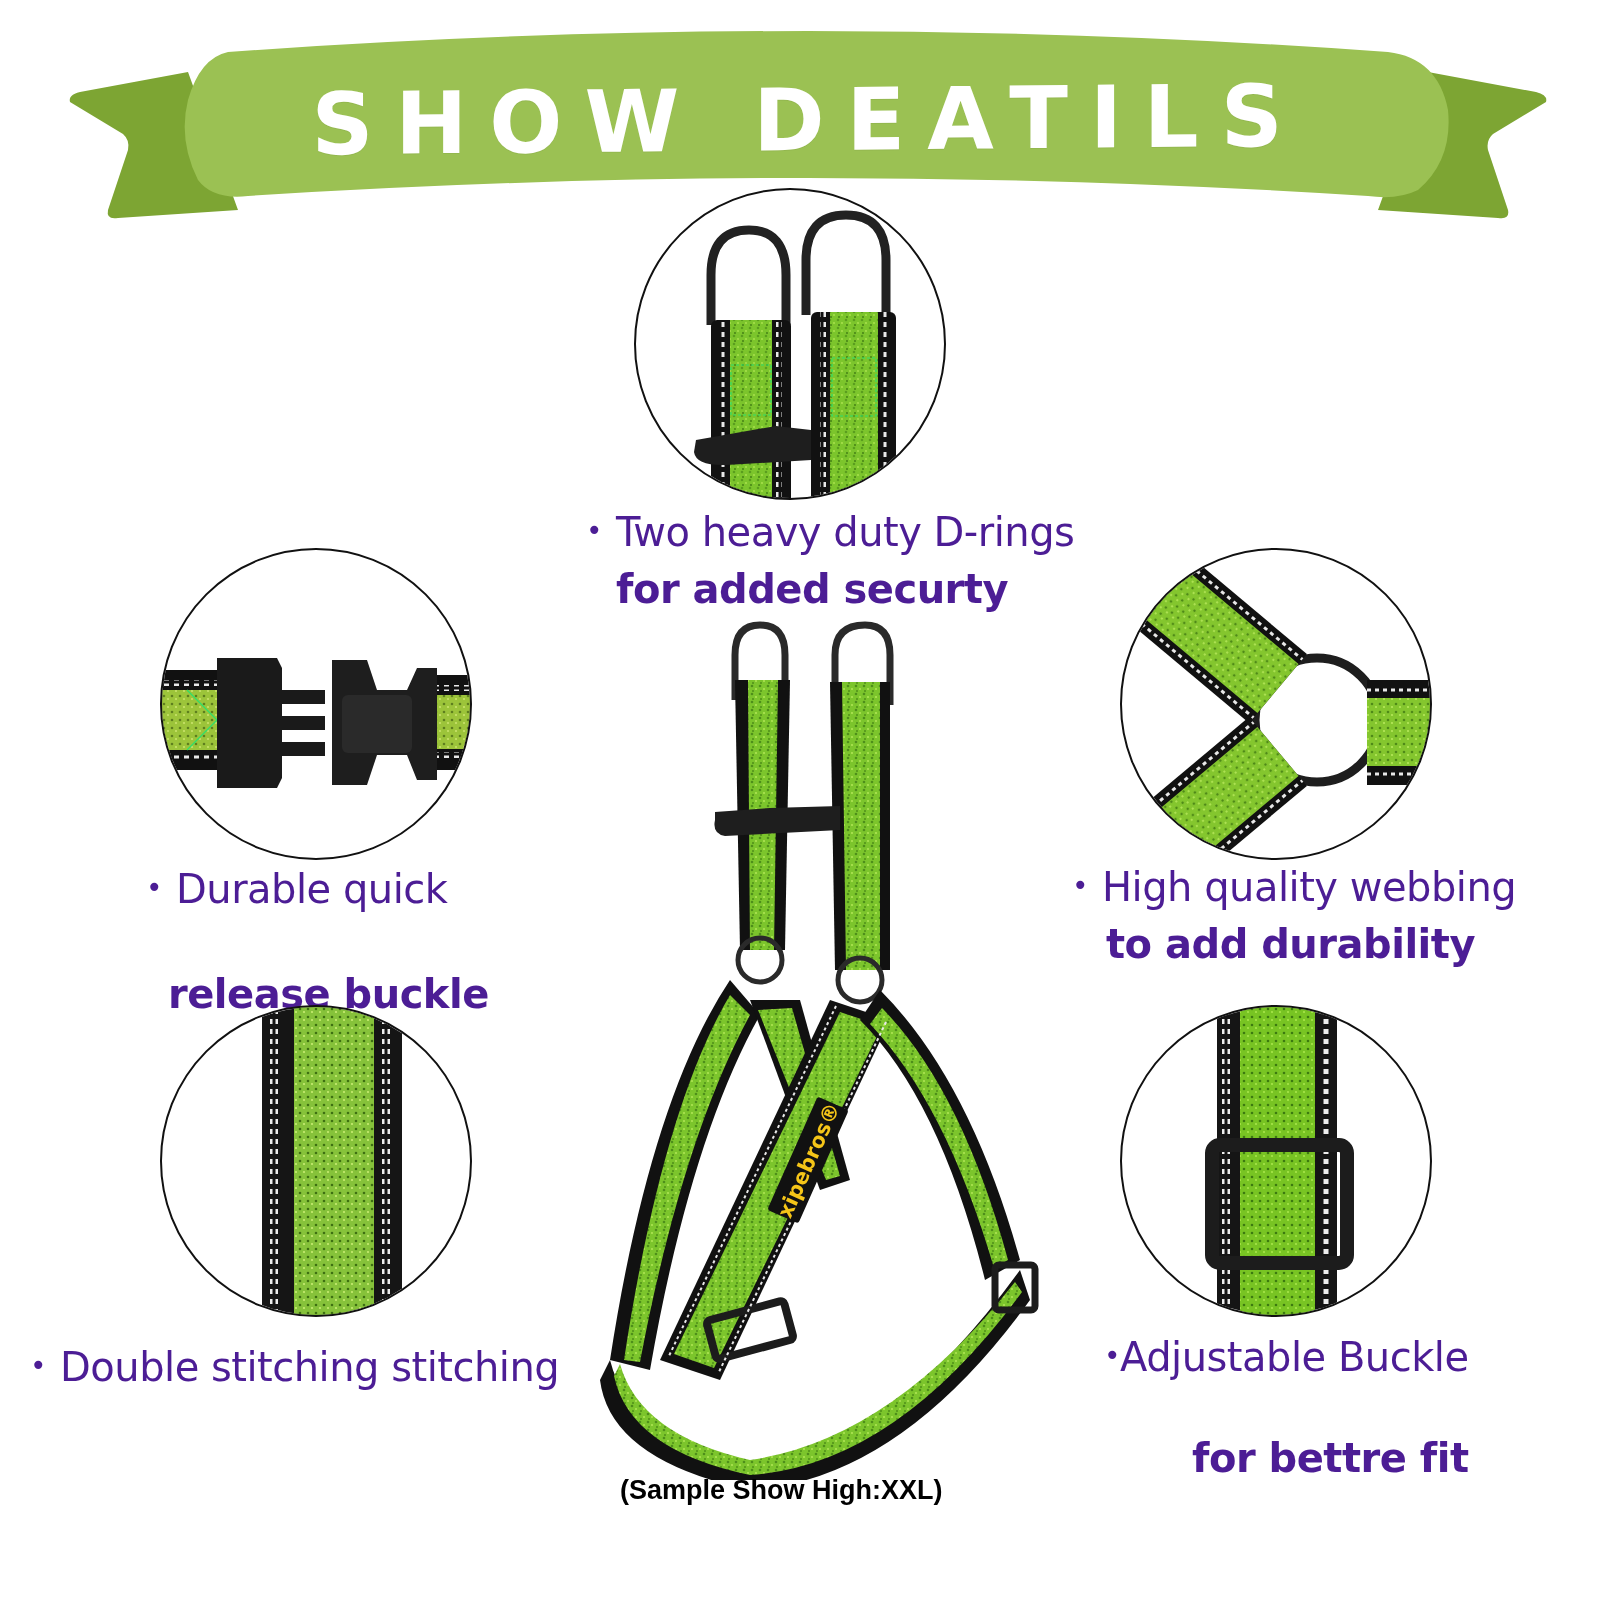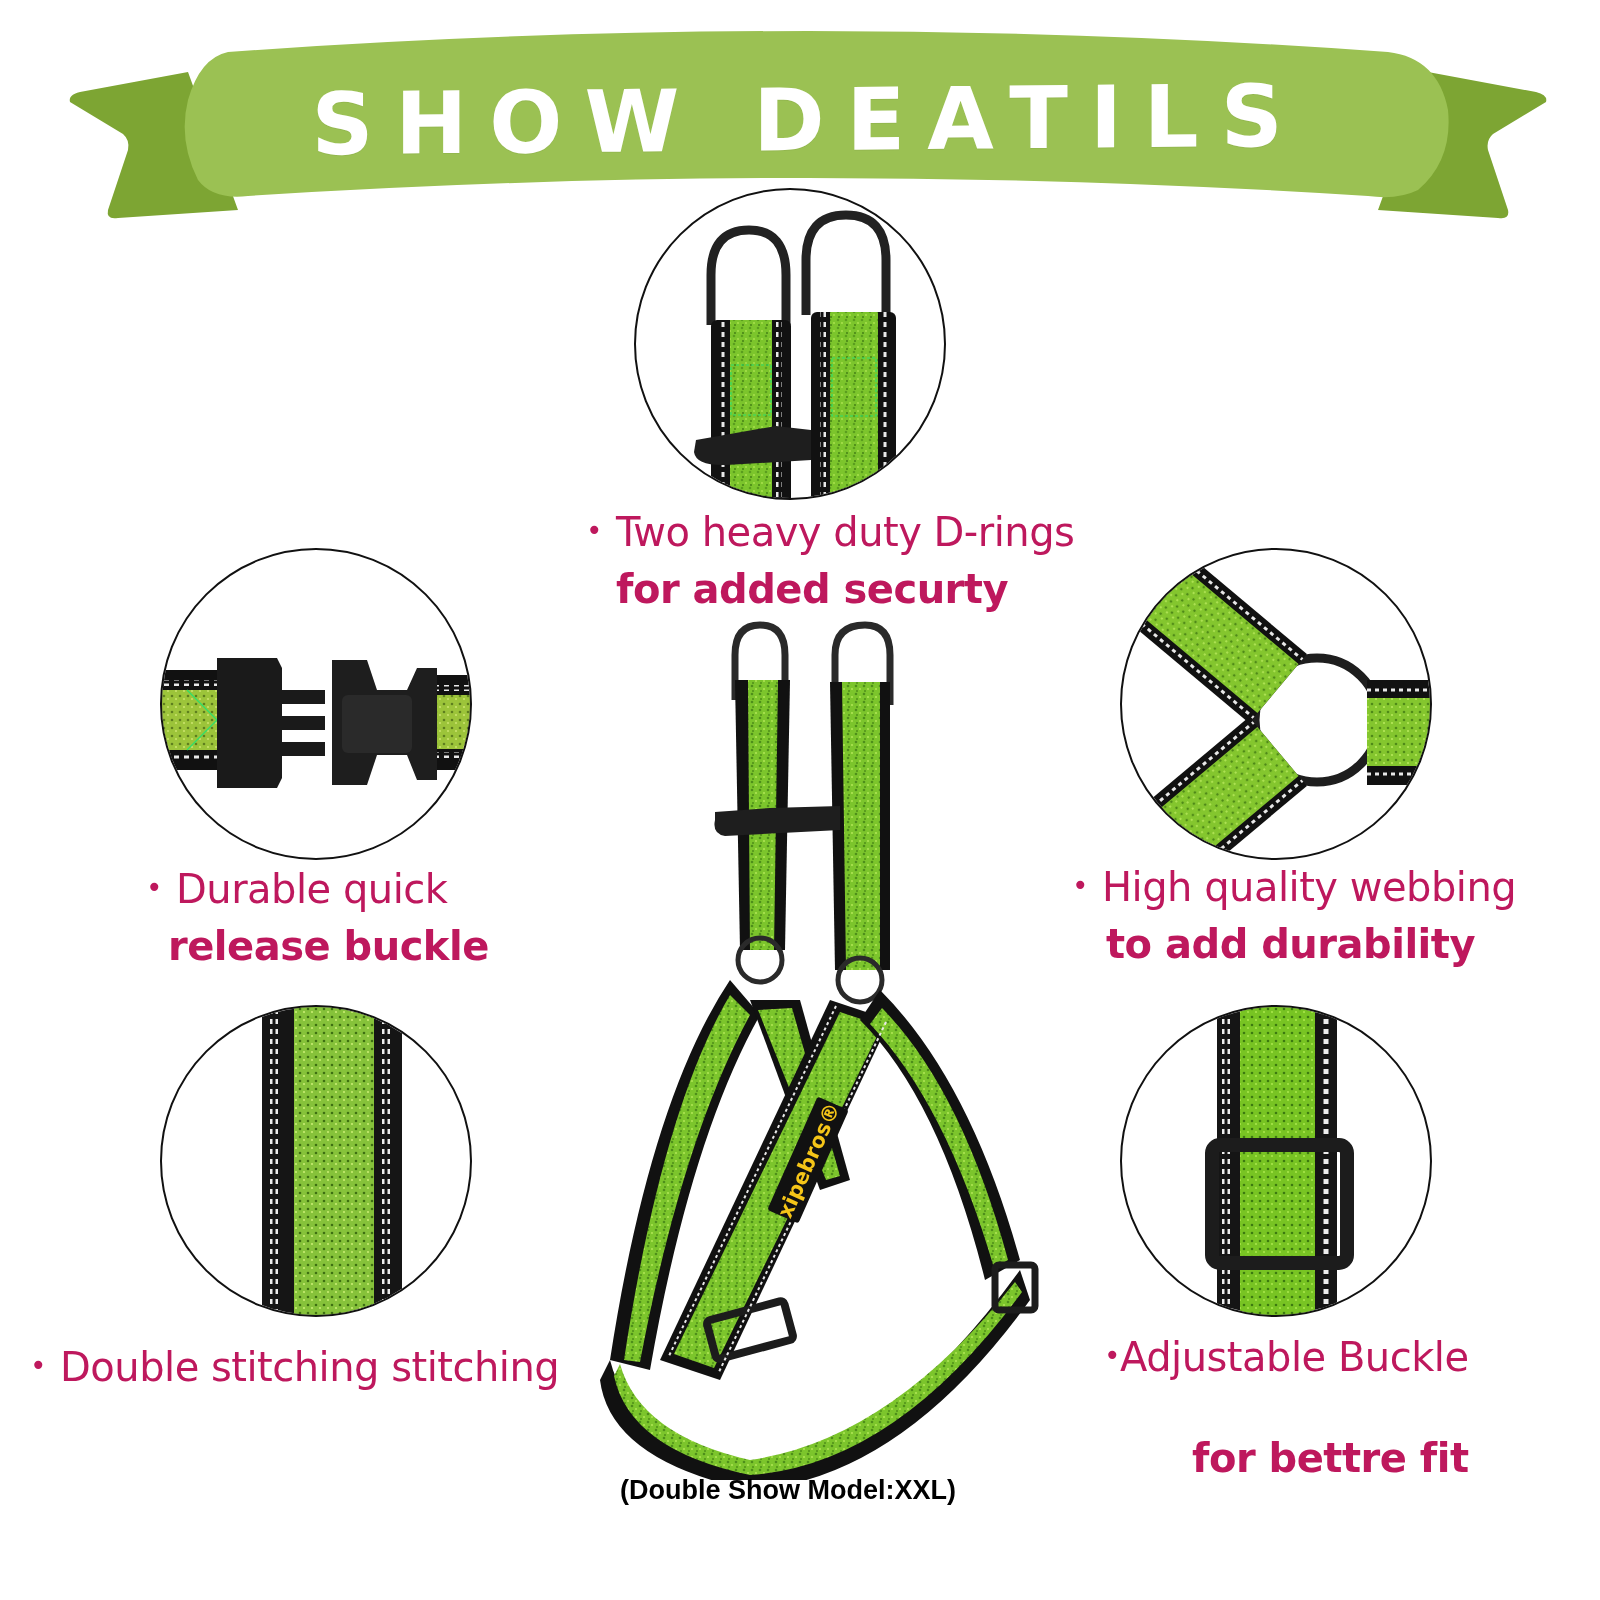--- a/index.html
+++ b/index.html
@@ -11,21 +11,21 @@
     display:flex; align-items:center; justify-content:center;
     color:#ffffff; font-family:"DejaVu Sans", sans-serif; font-weight:bold;
     font-size:86px; letter-spacing:22px; transform:skewY(-0.5deg);
     text-shadow:0 1px 0 rgba(0,0,0,0.05);
   }
   .circle {
     position:absolute; border-radius:50%; border:2px solid #111; overflow:hidden; background:#fff;
     box-sizing:border-box;
   }
   .caption {
-    position:absolute; color:#be185d; font-family:"DejaVu Sans", sans-serif; font-size:40px; line-height:54px;
+    position:absolute; color:#4c1d95; font-family:"DejaVu Sans", sans-serif; font-size:40px; line-height:54px;
     letter-spacing:-0.5px; white-space:nowrap;
   }
   .caption .bullet { display:inline-block; width:30px; font-size:28px; vertical-align:middle; position:relative; top:-4px; }
   .caption .line2 { display:block; padding-left:30px;font-weight:bold; }
   .model-caption {
     position:absolute; left:620px; top:1475px; width:460px; text-align:left;
     font-family:"Liberation Sans", sans-serif; font-weight:bold; font-size:27px; color:#000; white-space:nowrap;
   }
   svg { display:block; }
 </style>
@@ -111,21 +111,21 @@
     <rect x="118" y="140" width="45" height="14" fill="#1A1A1A"></rect>
     <rect x="118" y="166" width="45" height="14" fill="#1A1A1A"></rect>
     <rect x="118" y="192" width="45" height="14" fill="#1A1A1A"></rect>
 
     <path d="M170,110 L205,110 L215,140 L245,140 L255,118 L275,118 L275,230 L255,230 L245,205 L215,205 L205,235 L170,235 Z" fill="#1E1E1E"></path>
     <rect x="180" y="145" width="70" height="58" rx="6" fill="#2A2A2A"></rect>
   </svg>
 </div>
 <div class="caption" style="left:146px;top:862px;">
   <span class="bullet">•</span><span>Durable quick</span>
-  <span class="line2" style="padding-left:22px;">release buckle</span>
+  <span class="line2" style="padding-left:22px;margin-top:48px;">release buckle</span>
 </div>
 
 <div class="circle" style="left:1120px;top:548px;width:312px;height:312px;">
   <svg width="312" height="312" viewBox="0 0 312 312">
     <defs>
       <pattern id="grass3" width="8" height="8" patternUnits="userSpaceOnUse">
         <rect width="8" height="8" fill="#84C62E"></rect>
         <circle cx="2" cy="2" r="1.3" fill="#4F8A18"></circle>
         <circle cx="6" cy="5" r="1.1" fill="#B6E85A"></circle>
       </pattern>
@@ -251,13 +251,13 @@
     <path d="M246,386 L78,738" stroke="#E8E8E8" stroke-width="2" stroke-dasharray="3 3"></path>
     <path d="M296,402 L128,754" stroke="#E8E8E8" stroke-width="2" stroke-dasharray="3 3"></path>
 
     <g transform="translate(218,540) rotate(-66)">
       <rect x="-62" y="-17" width="124" height="34" rx="3" fill="#111"></rect>
       <text x="0" y="8" text-anchor="middle" font-family="DejaVu Sans, sans-serif" font-size="21" font-weight="bold" fill="#F5C518">xipebros®</text>
     </g>
   </svg>
 </div>
 
-<div class="model-caption">(Double Show Model:XXL)</div>
+<div class="model-caption">(Sample Show High:XXL)</div>
 
 </body></html>

